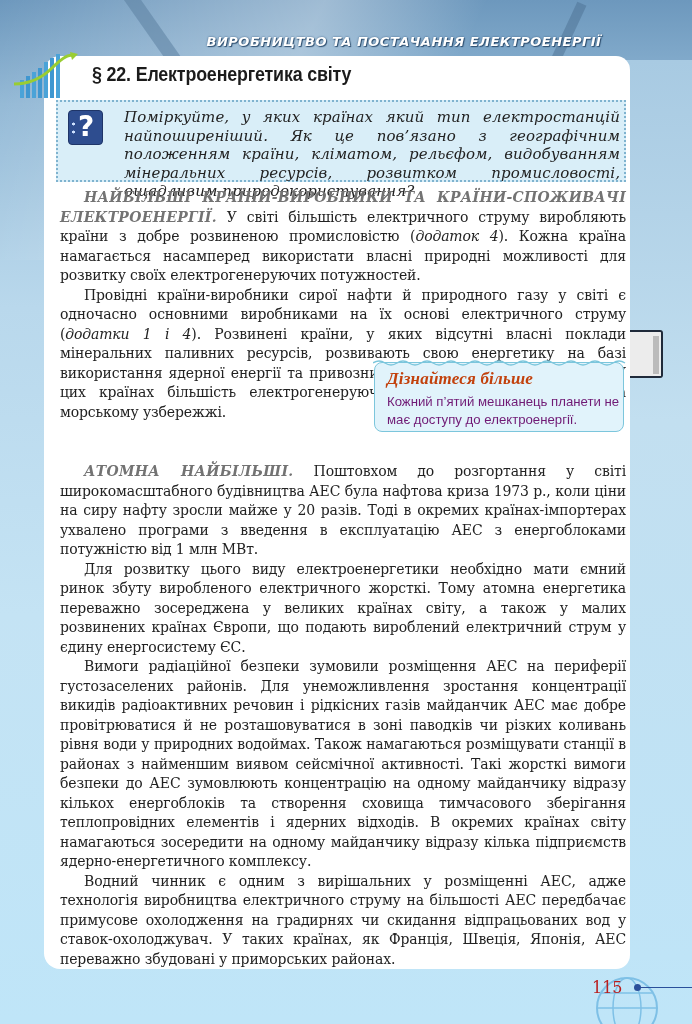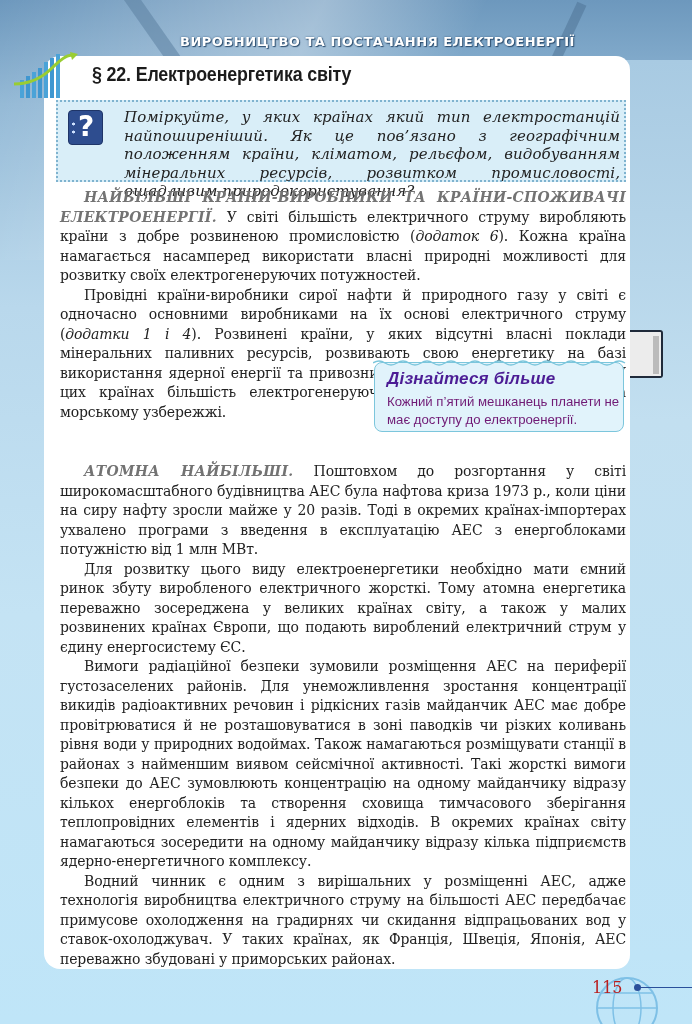--- a/index.html
+++ b/index.html
@@ -26,23 +26,23 @@
       background: #4c6f92; transform: rotate(25deg); opacity: .5;
     }
     .bg-right {
       position: absolute; right: 0; top: 60px; width: 66px; height: 900px;
       background: linear-gradient(180deg, #a8cae2 0%, #c2dff0 40%, #bfe4f7 100%);
     }
 
     .section-header {
       position: absolute; left: 180px; top: 34px; width: 448px; height: 20px;
       font-family: "DejaVu Sans", sans-serif; font-weight: bold; font-size: 13px;
-      letter-spacing: 0.5px; color: #ffffff; text-align: left;
+      letter-spacing: 0.5px; color: #ffffff; text-align: center;
       text-shadow: 1px 1px 1px #2d4e6f, 0 0 2px #3b5f83;
-      text-transform: uppercase;
+      font-style: italic; text-transform: uppercase;
     }
 
     .page-card {
       position: absolute; left: 44px; top: 56px; width: 586px; height: 913px;
       background: #ffffff; border-radius: 16px 14px 14px 16px;
     }
 
     .chart-logo {
       position: absolute; left: 12px; top: 50px; width: 66px; height: 48px;
     }
@@ -86,22 +86,22 @@
     .ital { font-style: italic; }
 
     .know-more {
       position: absolute; left: 374px; top: 362px; width: 250px; height: 70px;
       background: #e1f3fb;
       border: 1.5px solid #7cc6dc; border-radius: 8px;
     }
     .know-more svg.wave { position: absolute; left: -2px; top: -4px; }
     .know-more-title {
       position: absolute; left: 12px; top: 6px;
-      font-family: Liberation Sans, sans-serif; font-style: italic; font-weight: bold;
-      font-size: 17px; color: #4c1d95; letter-spacing: 0.2px;
+      font-family: Liberation Serif, serif; font-style: italic; font-weight: bold;
+      font-size: 17px; color: #c2410c; letter-spacing: 0.2px;
     }
     .know-more-text {
       position: absolute; left: 12px; top: 30px; width: 236px;
       font-family: "Liberation Sans", sans-serif; font-size: 13.2px; line-height: 18px; color: #701a75;
     }
 
     .book-tab {
       position: absolute; left: 630px; top: 330px; width: 33px; height: 48px;
       background: #ececec; border: 2px solid #1f2a3a; border-left: none;
       border-radius: 0 3px 3px 0;
@@ -151,21 +151,21 @@
 
 <div class="question-box">
   <div class="q-icon">
     <span class="dots"></span>
     <span class="mark">?</span>
   </div>
   <div class="question-text">Поміркуйте, у яких країнах який тип електростанцій найпоширеніший. Як це пов’язано з географічним положенням країни, кліматом, рельєфом, видобуванням мінеральних ресурсів, розвитком промисловості, ощадливим природокористування?</div>
 </div>
 
 <div class="body-text" style="top:188px;">
-  <p><span class="heading-inline">НАЙБІЛЬШІ КРАЇНИ-ВИРОБНИКИ ТА КРАЇНИ-СПОЖИВАЧІ ЕЛЕКТРОЕНЕРГІЇ.</span><span> У світі більшість електричного струму виробляють країни з добре розвиненою промисловістю (</span><span class="ital">додаток 6</span><span>). Кожна країна намагається насамперед використати власні природні можливості для розвитку своїх електрогенеруючих потужностей.</span></p>
+  <p><span class="heading-inline">НАЙБІЛЬШІ КРАЇНИ-ВИРОБНИКИ ТА КРАЇНИ-СПОЖИВАЧІ ЕЛЕКТРОЕНЕРГІЇ.</span><span> У світі більшість електричного струму виробляють країни з добре розвиненою промисловістю (</span><span class="ital">додаток 4</span><span>). Кожна країна намагається насамперед використати власні природні можливості для розвитку своїх електрогенеруючих потужностей.</span></p>
   <p><span>Провідні країни-виробники сирої нафти й природного газу у світі є одночасно основними виробниками на їх основі електричного струму (</span><span class="ital">додатки 1 і 4</span><span>). Розвинені країни, у яких відсутні власні поклади мінеральних паливних ресурсів, розвивають свою енергетику на базі використання ядерної енергії та привозних енергоносіїв (</span><span class="ital">додатки 2 і 4</span><span>). У цих країнах більшість електрогенеруючих потужностей розміщено на морському узбережжі.</span></p>
 </div>
 
 <div class="know-more">
   <svg class="wave" width="254" height="8" viewBox="0 0 254 8">
     <path d="M0 4 Q6 0 12 4 T24 4 T36 4 T48 4 T60 4 T72 4 T84 4 T96 4 T108 4 T120 4 T132 4 T144 4 T156 4 T168 4 T180 4 T192 4 T204 4 T216 4 T228 4 T240 4 T252 4" stroke="#7cc6dc" stroke-width="1.5" fill="none"></path>
   </svg>
   <div class="know-more-title">Дізнайтеся більше</div>
   <div class="know-more-text">Кожний п’ятий мешканець планети не має доступу до електроенергії.</div>
 </div>

